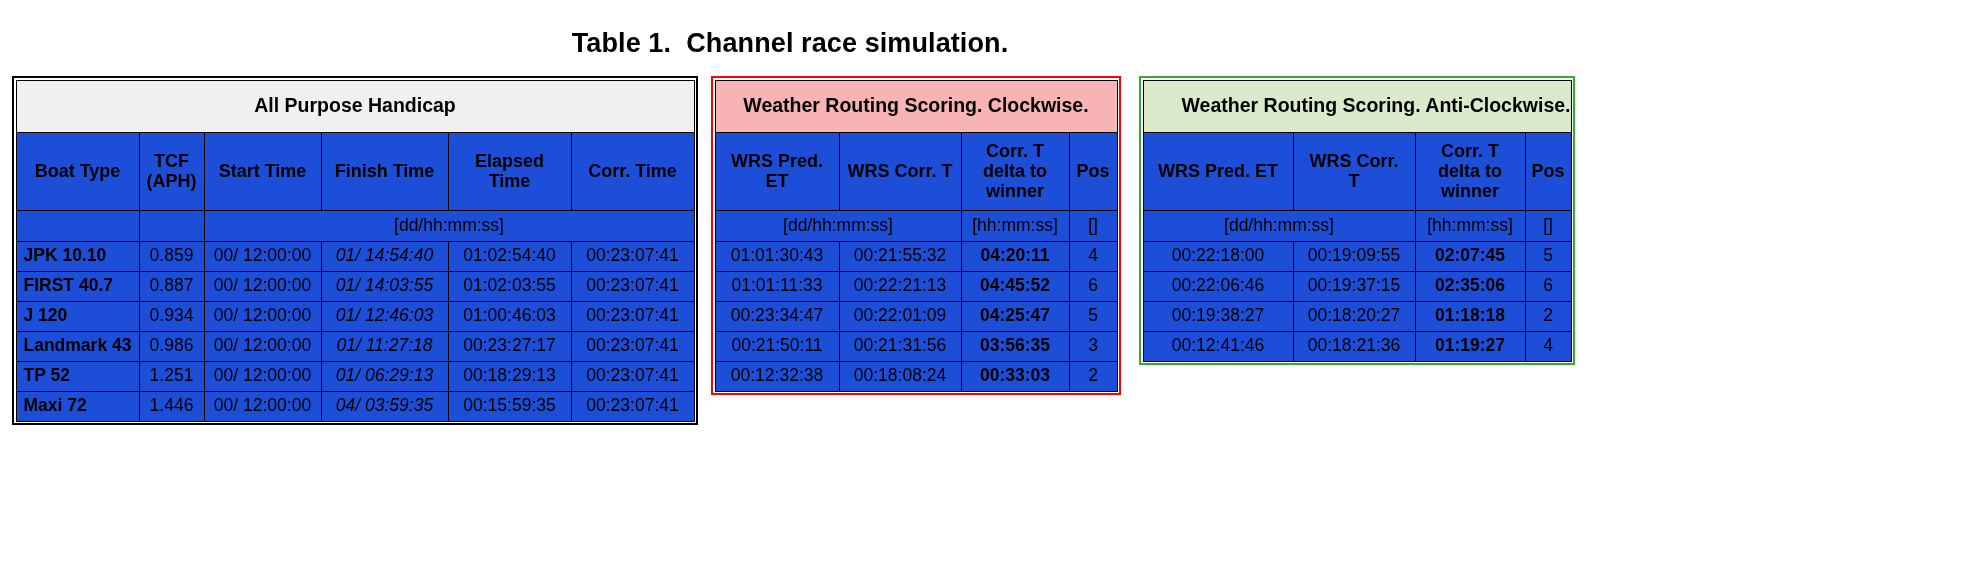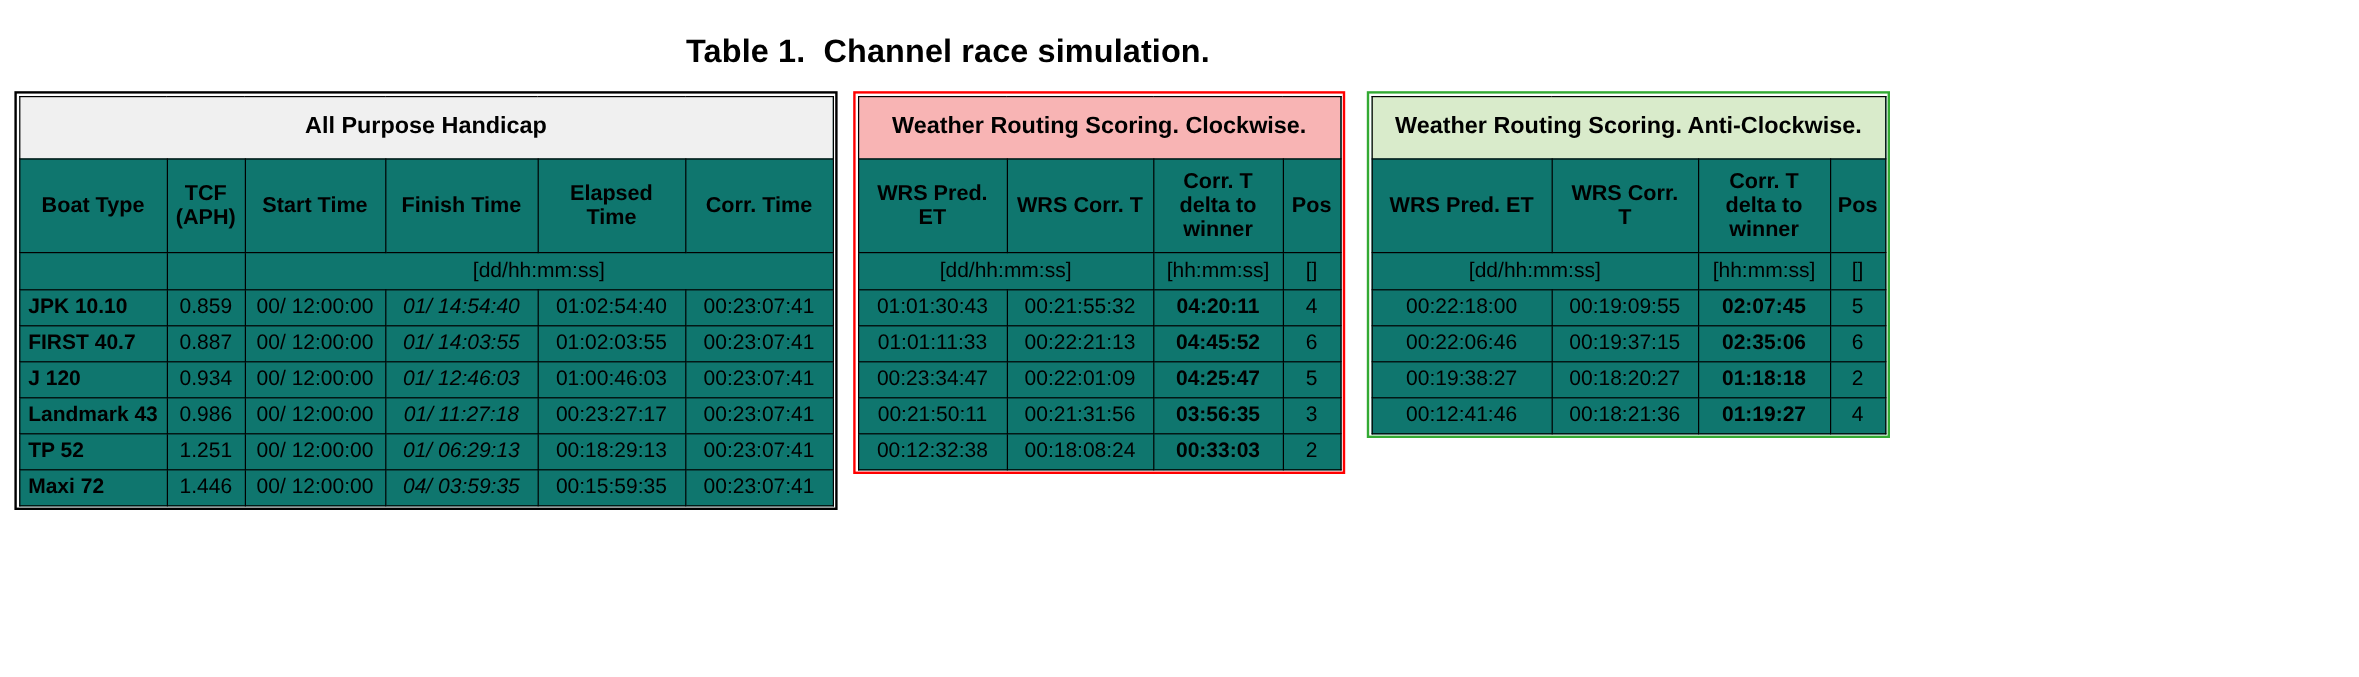--- a/index.html
+++ b/index.html
@@ -44,21 +44,21 @@
     gap: 0;
   }
 
   .tbl-wrap { position: relative; }
   .tbl-wrap.gap-red   { margin-left: 13px; border-radius: 13px; }
   .tbl-wrap.gap-green { margin-left: 18px; }
 
   table {
     border-collapse: collapse;
     table-layout: fixed;
-    background: #0f766e;
+    background: #1d4ed8;
   }
 
   th, td {
     border: 1.6px solid #000000;
     padding: 0;
     font-size: 17.5px;
     font-weight: normal;
     text-align: center;
     vertical-align: middle;
     line-height: 1.12;
@@ -74,21 +74,21 @@
   .frame-black, .frame-red, .frame-green { padding: 1.5px; }
 
   
   .banner {
     font-weight: bold;
     font-size: 19.5px;
     height: 52px;
   }
   .banner-grey  { background: #f0f0f0; }
   .banner-pink  { background: #f8b4b4; border-color:#000; }
-  .banner-green { background: #d9ebcb; }
+  .banner-green { background: #d9ebcb; text-align: right; }
 
   
   .colhead {
     font-weight: bold;
     font-size: 18px;
     height: 78px;
     padding: 0 4px;
   }
 
   

